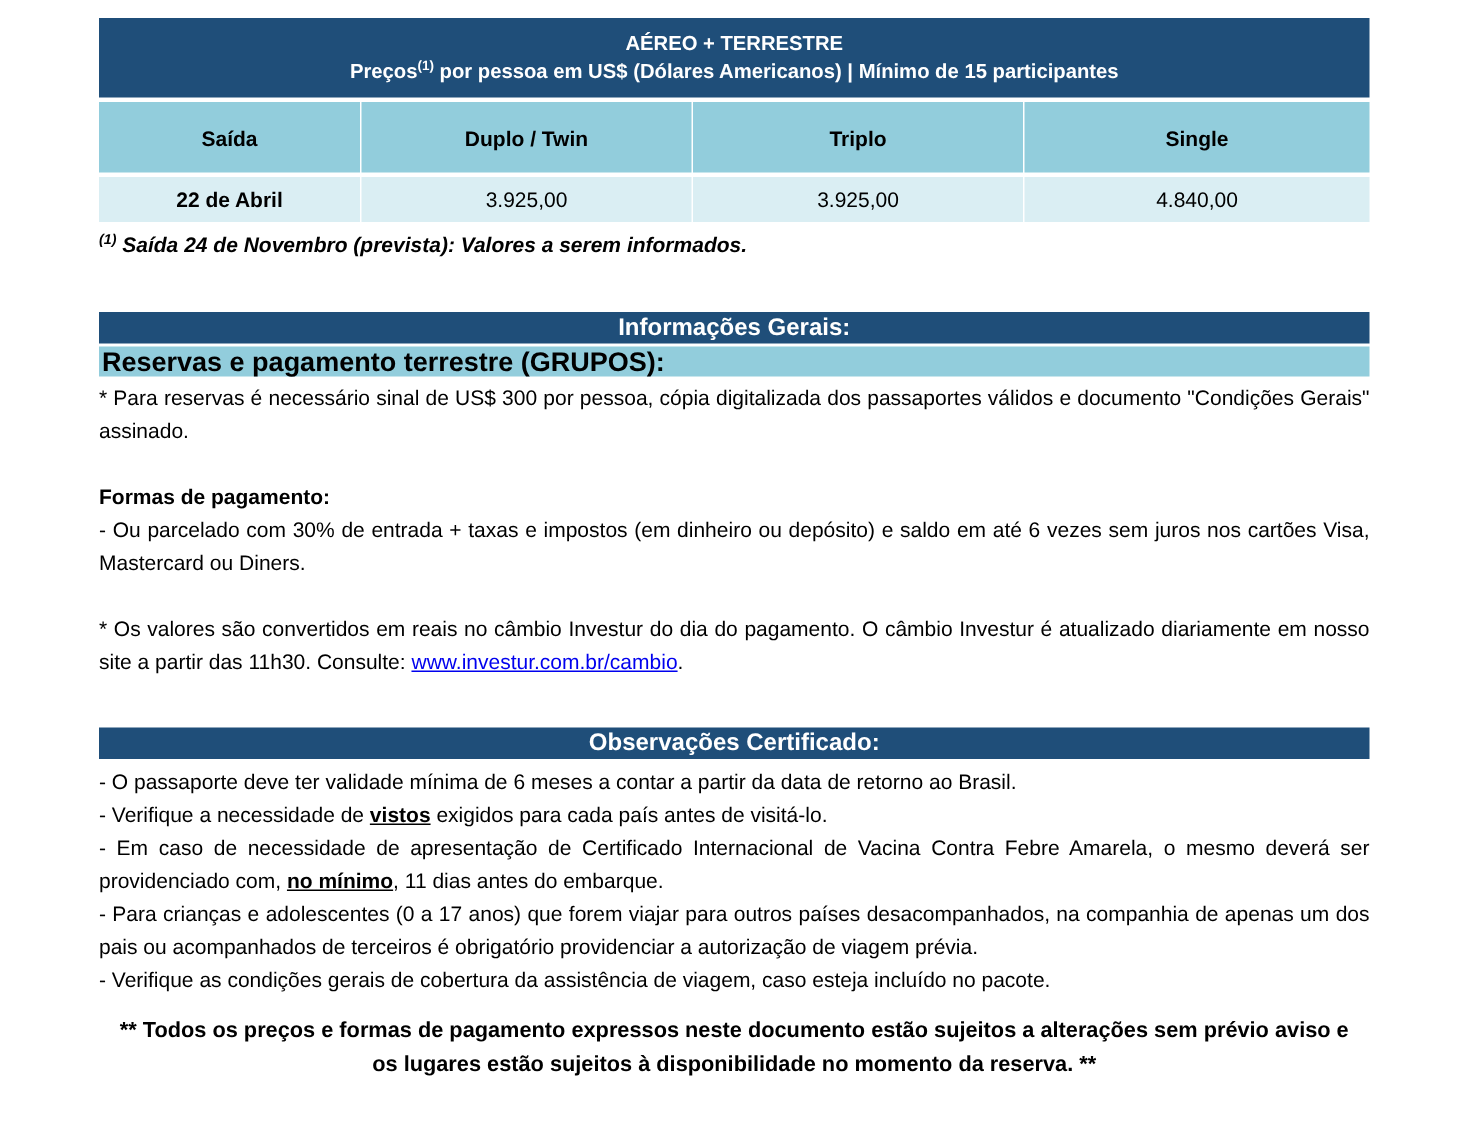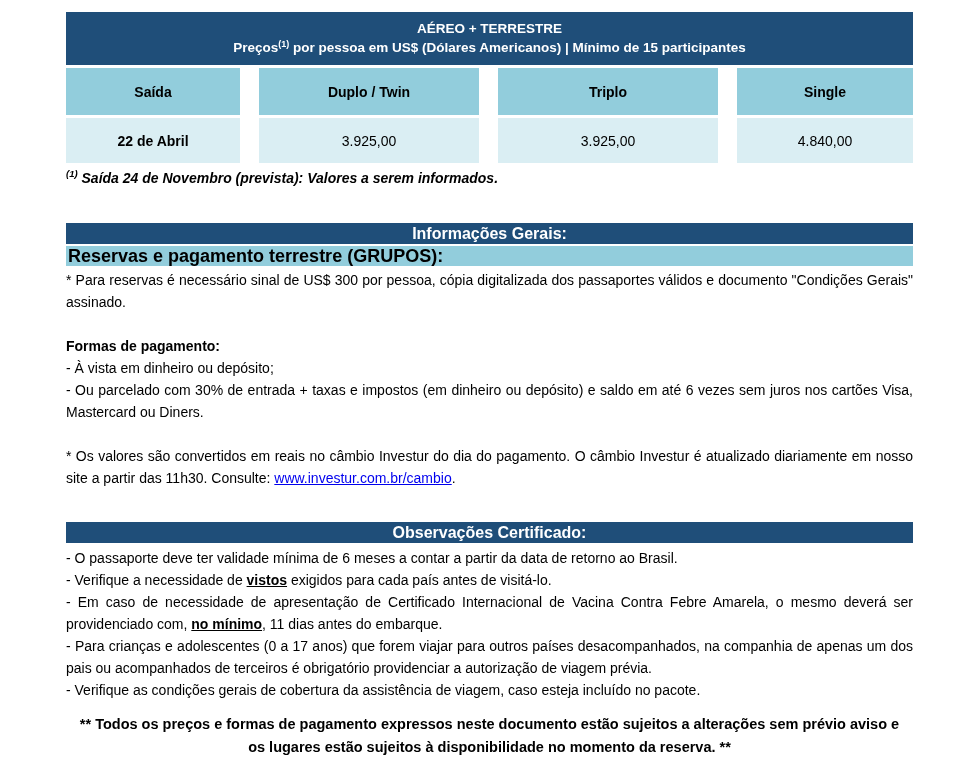--- a/index.html
+++ b/index.html
@@ -14,28 +14,28 @@
 
   
   .pt-title {
     background:#1F4E79; color:#ffffff; text-align:center;
     padding:7px 4px 8px 4px;
   }
   .pt-title .l1 { font-weight:bold; font-size:13.5px; line-height:19px; }
   .pt-title .l2 { font-weight:bold; font-size:13.5px; line-height:19px; }
   sup { font-size:9px; vertical-align:super; line-height:0; }
 
-  .pt-grid { display:grid; grid-template-columns:174px 220px 220px 1fr; gap:19px; margin-top:3px; }
+  .pt-grid { display:grid; grid-template-columns:174px 220px 220px 1fr; gap:1px; margin-top:3px; }
   .pt-hcell {
     background:#92CDDC; font-weight:bold; font-size:14px;
     display:flex; align-items:center; justify-content:center; height:47px;
   }
   .pt-cell {
     background:#DAEEF3; font-size:14px;
-    display:flex; align-items:center; justify-content:center; height:45px;
+    display:flex; align-items:center; justify-content:center; height:30px;
   }
   .pt-cell.bold { font-weight:bold; }
 
   .footnote { margin-top:7px; font-size:14px; font-weight:bold; font-style:italic; }
   .footnote sup { font-size:9.5px; }
 
   
   .bar-dark {
     background:#1F4E79; color:#ffffff; font-weight:bold; font-size:16px;
     text-align:center; height:21px; line-height:21px;
@@ -88,21 +88,20 @@
   </section>
 
   <p class="footnote"><sup>(1)</sup><span> Saída 24 de Novembro (prevista): Valores a serem informados.</span></p>
 
   <div class="bar-dark mt-informacoes">Informações Gerais:</div>
   <div class="bar-light">Reservas e pagamento terrestre (GRUPOS):</div>
 
   <p class="body-text first">* Para reservas é necessário sinal de US$ 300 por pessoa, cópia digitalizada dos passaportes válidos e documento "Condições Gerais" assinado.</p>
   <div class="blank"></div>
   <p class="body-text b">Formas de pagamento:</p>
-  <p class="body-text">- À vista em dinheiro ou depósito;</p>
   <p class="body-text">- Ou parcelado com 30% de entrada + taxas e impostos (em dinheiro ou depósito) e saldo em até 6 vezes sem juros nos cartões Visa, Mastercard ou Diners.</p>
   <div class="blank"></div>
   <p class="body-text"><span>* Os valores são convertidos em reais no câmbio Investur do dia do pagamento. O câmbio Investur é atualizado diariamente em nosso site a partir das 11h30. Consulte: </span><a class="link" href="#">www.investur.com.br/cambio</a><span>.</span></p>
 
   <div class="bar-dark mt-observacoes">Observações Certificado:</div>
   <div class="notes">
     <p class="body-text"><span>- O passaporte deve ter validade mínima de 6 meses a contar a partir da data de retorno ao Brasil.</span><span class="emph"></span><span></span></p>
     <p class="body-text"><span>- Verifique a necessidade de </span><span class="emph">vistos</span><span> exigidos para cada país antes de visitá-lo.</span></p>
     <p class="body-text"><span>- Em caso de necessidade de apresentação de Certificado Internacional de Vacina Contra Febre Amarela, o mesmo deverá ser providenciado com, </span><span class="emph">no mínimo</span><span>, 11 dias antes do embarque.</span></p>
     <p class="body-text"><span>- Para crianças e adolescentes (0 a 17 anos) que forem viajar para outros países desacompanhados, na companhia de apenas um dos pais ou acompanhados de terceiros é obrigatório providenciar a autorização de viagem prévia.</span><span class="emph"></span><span></span></p>

